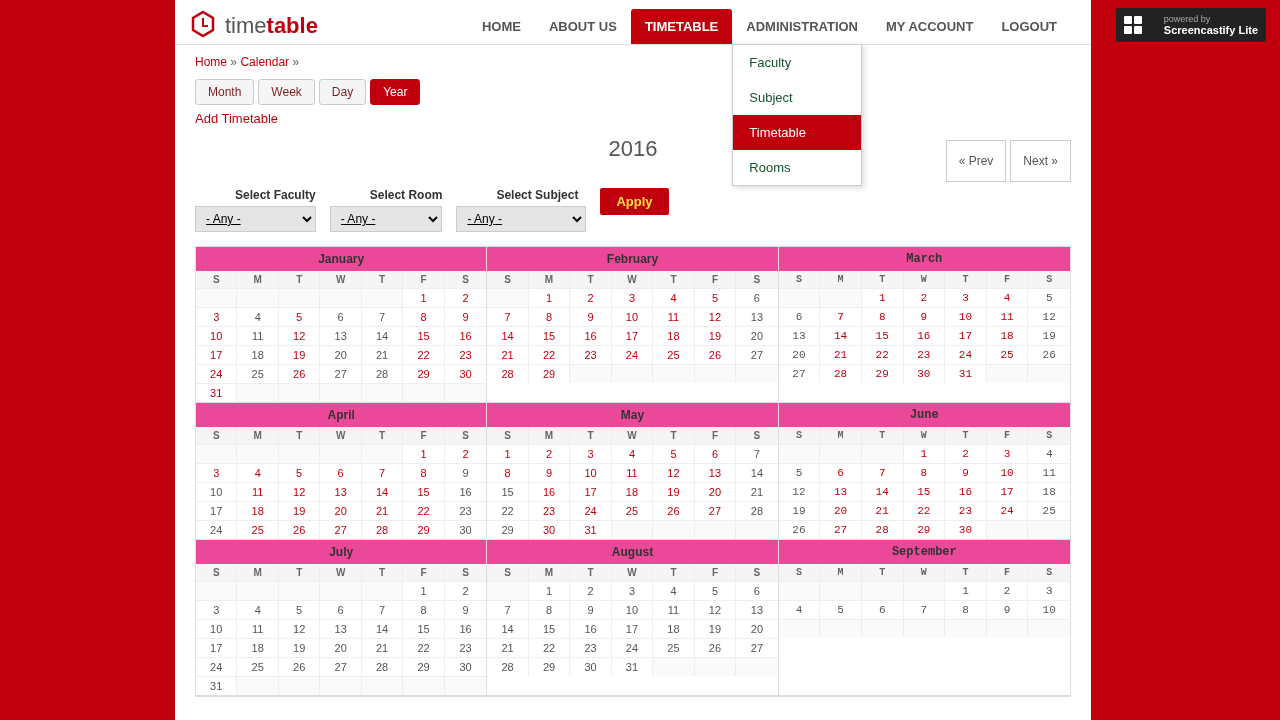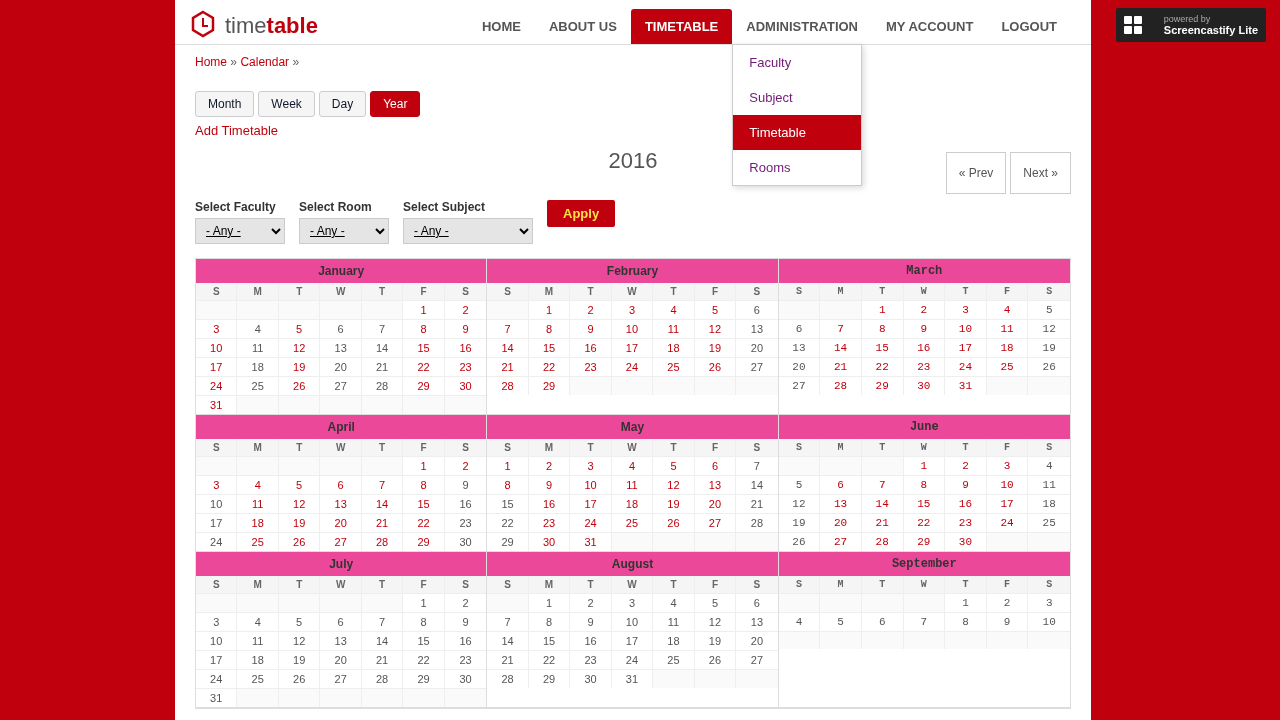--- a/index.html
+++ b/index.html
@@ -116,58 +116,58 @@
       left: 0;
       background: white;
       border: 1px solid #ccc;
       box-shadow: 2px 2px 6px rgba(0,0,0,0.15);
       min-width: 130px;
       z-index: 200;
     }
     .dropdown-item {
       padding: 10px 16px;
       font-size: 13px;
-      color: #701a75;
+      color: #14532d;
       cursor: pointer;
       display: block;
       font-weight: normal;
     }
     .dropdown-item.active {
       background: #c0000c;
       color: white;
     }
     
     .page-body {
       flex: 1;
       overflow-y: auto;
       padding: 10px 20px 20px 20px;
       position: relative;
     }
     .breadcrumb {
       font-size: 12px;
       color: #666;
-      margin-bottom: 22px;
+      margin-bottom: 10px;
     }
     .breadcrumb a {
       color: #c0000c;
       text-decoration: none;
     }
     
     .view-tabs {
       display: flex;
       align-items: center;
       gap: 4px;
       margin-bottom: 6px;
     }
     .view-tab {
       padding: 5px 12px;
       font-size: 12px;
       border: 1px solid #ccc;
       background: #f5f5f5;
-      color: #0f172a;
+      color: #7f1d1d;
       cursor: pointer;
       border-radius: 3px;
     }
     .view-tab.active {
       background: #c0000c;
       color: white;
       border-color: #c0000c;
     }
     .add-timetable-link {
       font-size: 13px;
@@ -209,20 +209,21 @@
     }
     .filter-group {
       display: flex;
       flex-direction: column;
       gap: 4px;
     }
     .filter-label {
       font-size: 12px;
       color: #333;
       font-weight: bold;
+      margin-left: 40px;
     }
     .filter-select {
       padding: 4px 6px;
       border: 1px solid #ccc;
       font-size: 12px;
       min-width: 90px;
       background: #e5e5e5;
       text-decoration: underline;
     }
     .filter-select-wide {

